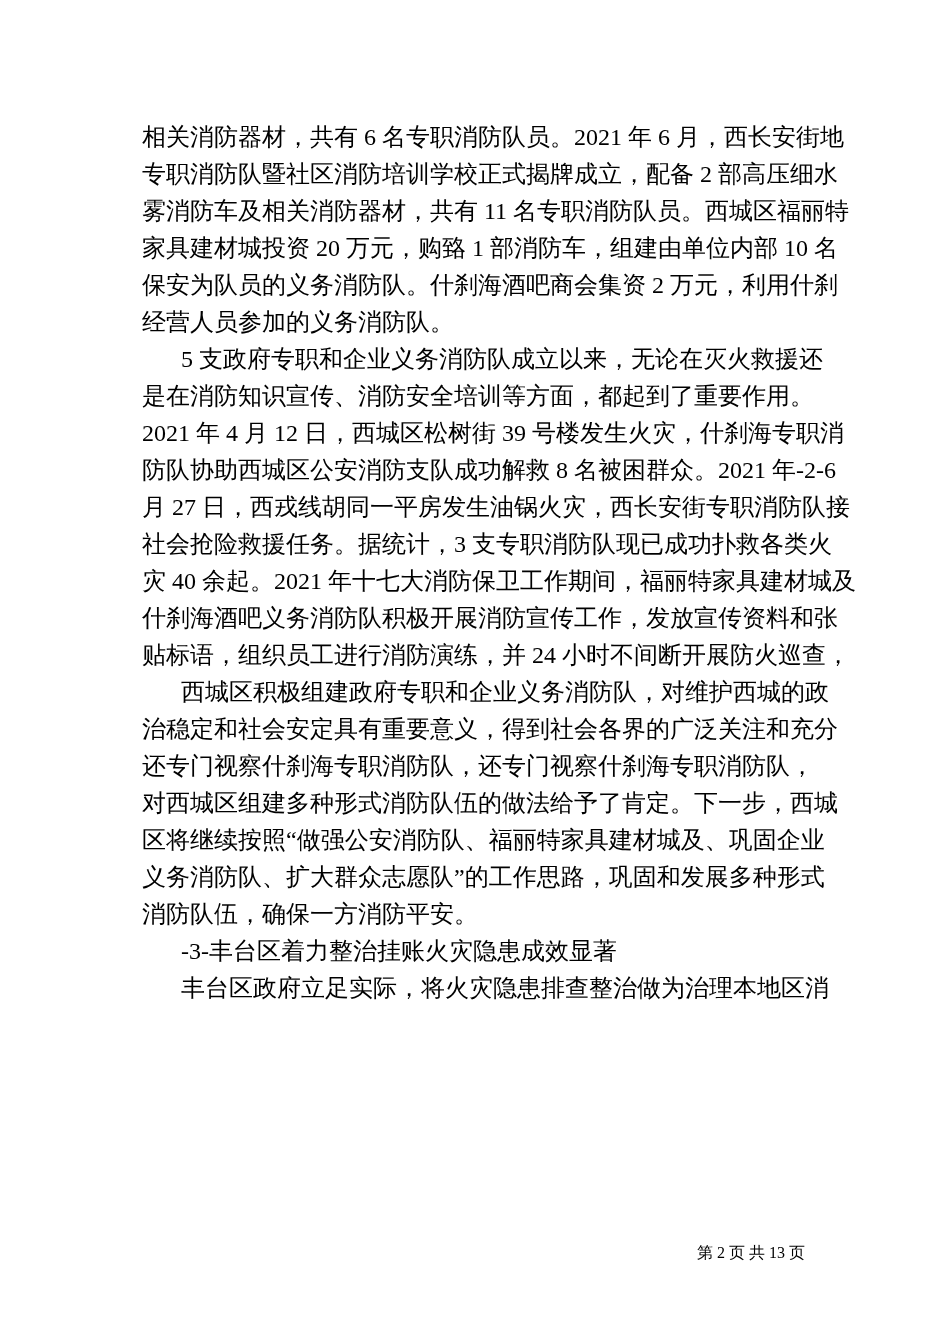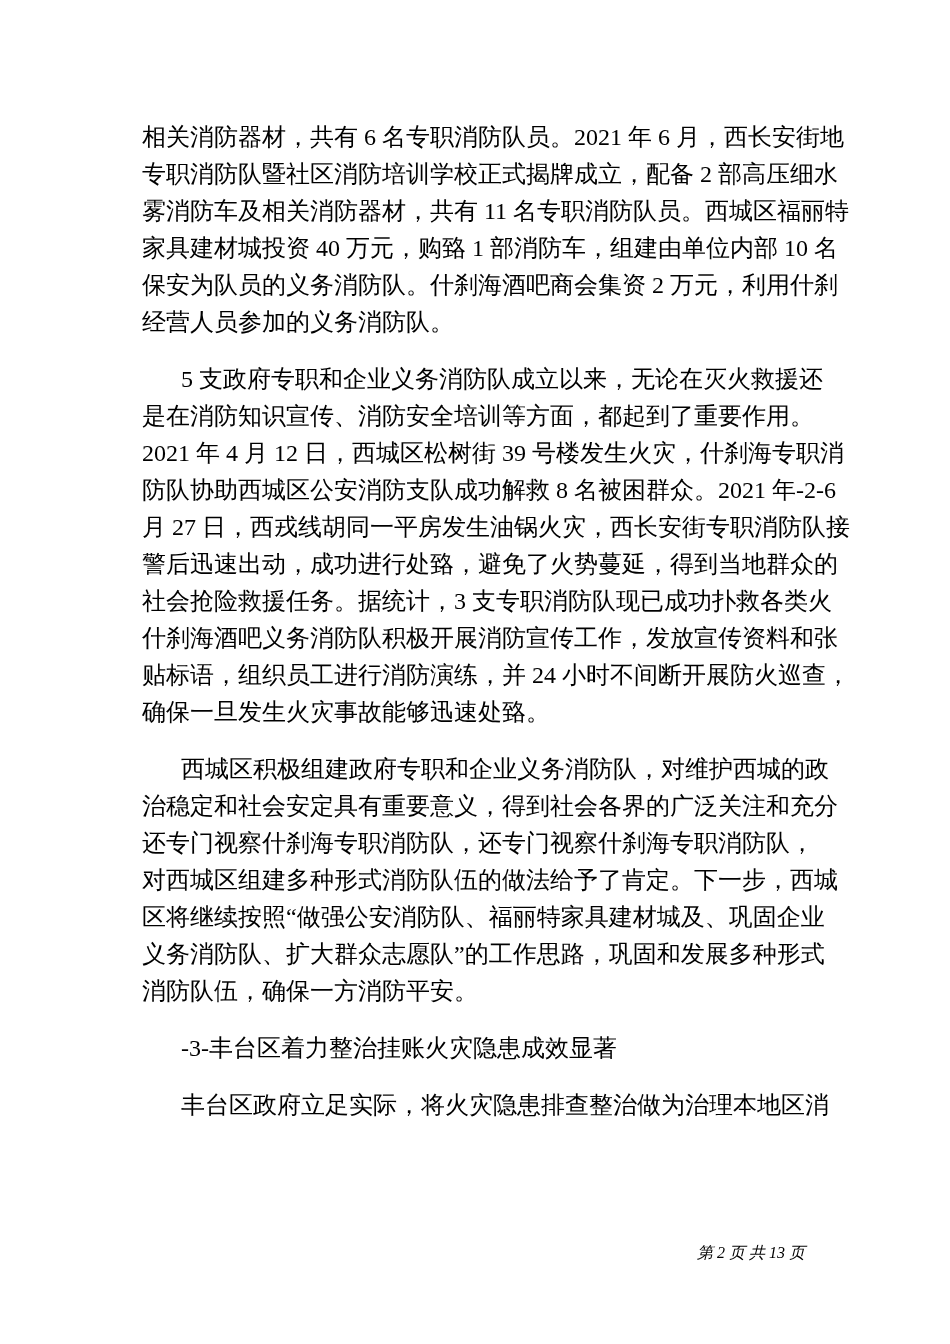--- a/index.html
+++ b/index.html
@@ -23,54 +23,51 @@
     width: 678px;
     font-size: 24px;
     line-height: 37px;
     letter-spacing: 0px;
   }
   .line {
     white-space: nowrap;
   }
   .line.indent {
     padding-left: 39px;
-    margin-top: 20px;
   }
   .footer {
     position: absolute;
     top: 1243px;
     right: 145px;
     font-size: 16px;
     line-height: 20px;
     color: #000000;
     font-family: "Liberation Serif", "DejaVu Serif", serif;
-    font-style: italic;
   }
 </style>
 </head>
 <body>
 
 <div class="page">
   <div class="body-text">
       <div class="line">相关消防器材，共有 6 名专职消防队员。2021 年 6 月，西长安街地</div>
       <div class="line">专职消防队暨社区消防培训学校正式揭牌成立，配备 2 部高压细水</div>
       <div class="line">雾消防车及相关消防器材，共有 11 名专职消防队员。西城区福丽特</div>
-      <div class="line">家具建材城投资 40 万元，购臵 1 部消防车，组建由单位内部 10 名</div>
+      <div class="line">家具建材城投资 20 万元，购臵 1 部消防车，组建由单位内部 10 名</div>
       <div class="line">保安为队员的义务消防队。什刹海酒吧商会集资 2 万元，利用什刹</div>
       <div class="line">经营人员参加的义务消防队。</div>
       <div class="line indent">5 支政府专职和企业义务消防队成立以来，无论在灭火救援还</div>
       <div class="line">是在消防知识宣传、消防安全培训等方面，都起到了重要作用。</div>
       <div class="line">2021 年 4 月 12 日，西城区松树街 39 号楼发生火灾，什刹海专职消</div>
       <div class="line">防队协助西城区公安消防支队成功解救 8 名被困群众。2021 年-2-6</div>
       <div class="line">月 27 日，西戎线胡同一平房发生油锅火灾，西长安街专职消防队接</div>
-      <div class="line">警后迅速出动，成功进行处臵，避免了火势蔓延，得到当地群众的</div>
       <div class="line">社会抢险救援任务。据统计，3 支专职消防队现已成功扑救各类火</div>
+      <div class="line">灾 40 余起。2021 年十七大消防保卫工作期间，福丽特家具建材城及</div>
       <div class="line">什刹海酒吧义务消防队积极开展消防宣传工作，发放宣传资料和张</div>
       <div class="line">贴标语，组织员工进行消防演练，并 24 小时不间断开展防火巡查，</div>
-      <div class="line">确保一旦发生火灾事故能够迅速处臵。</div>
       <div class="line indent">西城区积极组建政府专职和企业义务消防队，对维护西城的政</div>
       <div class="line">治稳定和社会安定具有重要意义，得到社会各界的广泛关注和充分</div>
       <div class="line">还专门视察什刹海专职消防队，还专门视察什刹海专职消防队，</div>
       <div class="line">对西城区组建多种形式消防队伍的做法给予了肯定。下一步，西城</div>
       <div class="line">区将继续按照“做强公安消防队、福丽特家具建材城及、巩固企业</div>
       <div class="line">义务消防队、扩大群众志愿队”的工作思路，巩固和发展多种形式</div>
       <div class="line">消防队伍，确保一方消防平安。</div>
       <div class="line indent">-3-丰台区着力整治挂账火灾隐患成效显著</div>
       <div class="line indent">丰台区政府立足实际，将火灾隐患排查整治做为治理本地区消</div>
     </div>

